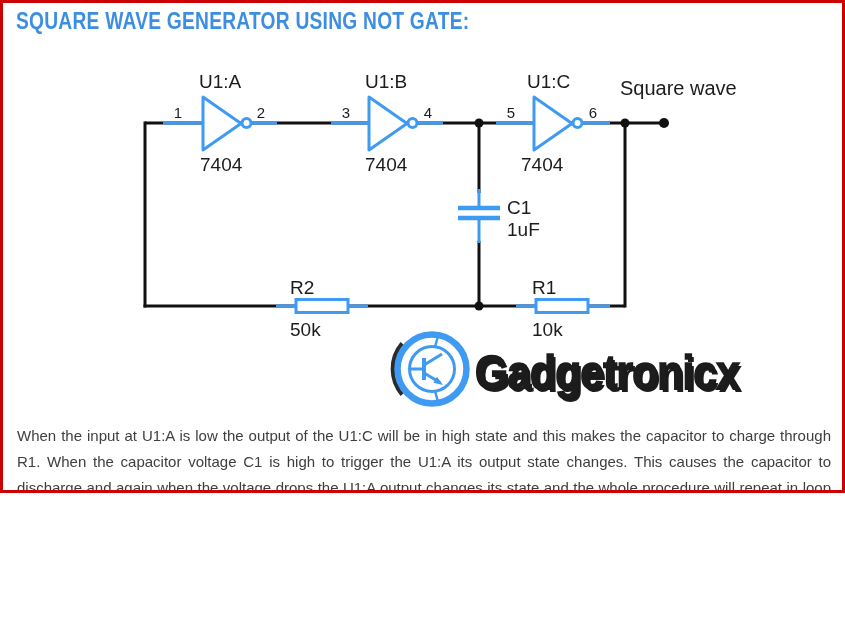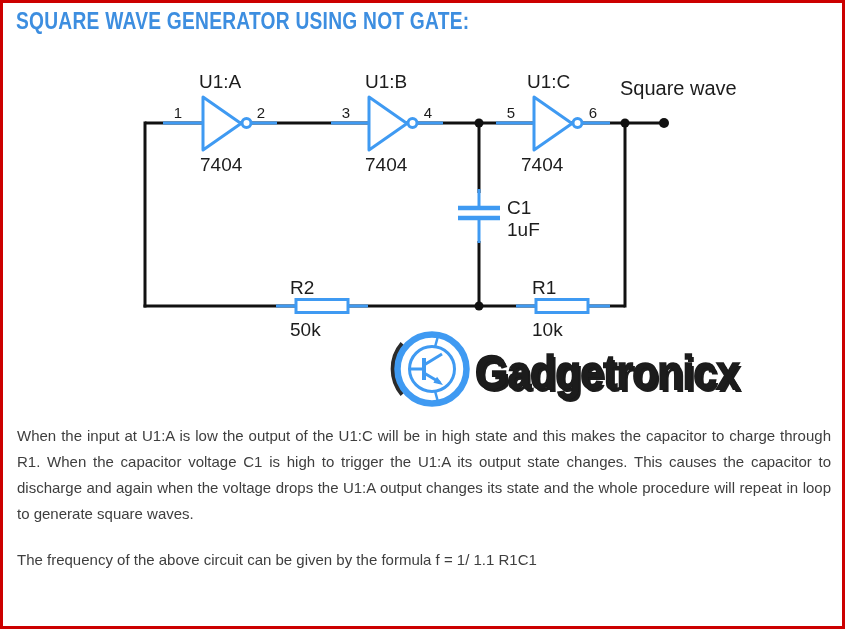--- a/index.html
+++ b/index.html
@@ -1,20 +1,20 @@
 <!DOCTYPE html>
 <html><head>
 <meta charset="utf-8">
 <style>
   * { box-sizing: border-box; }
   html, body { margin: 0; padding: 0; background: #ffffff; }
   .page {
     position: relative;
     width: 845px;
-    height: 629px;
+    height: 493px;
     background: #ffffff;
     border: 3px solid #cc0000;
     overflow: hidden;
     font-family: "Liberation Sans", sans-serif;
   }
   .title {
     position: absolute;
     top: 4px;
     left: 13px;
     margin: 0;

